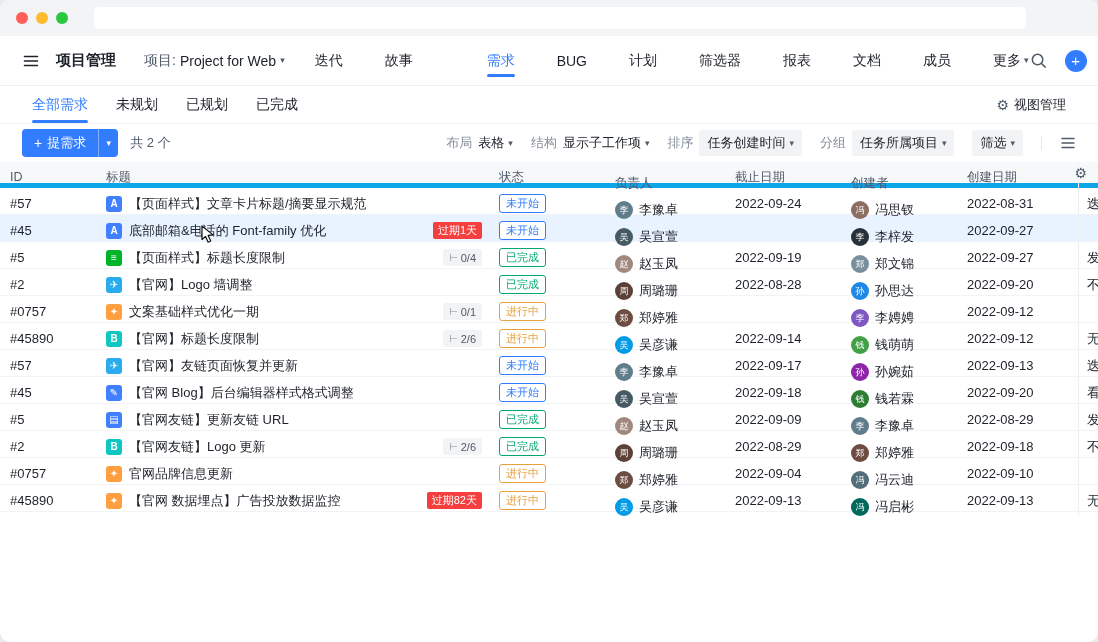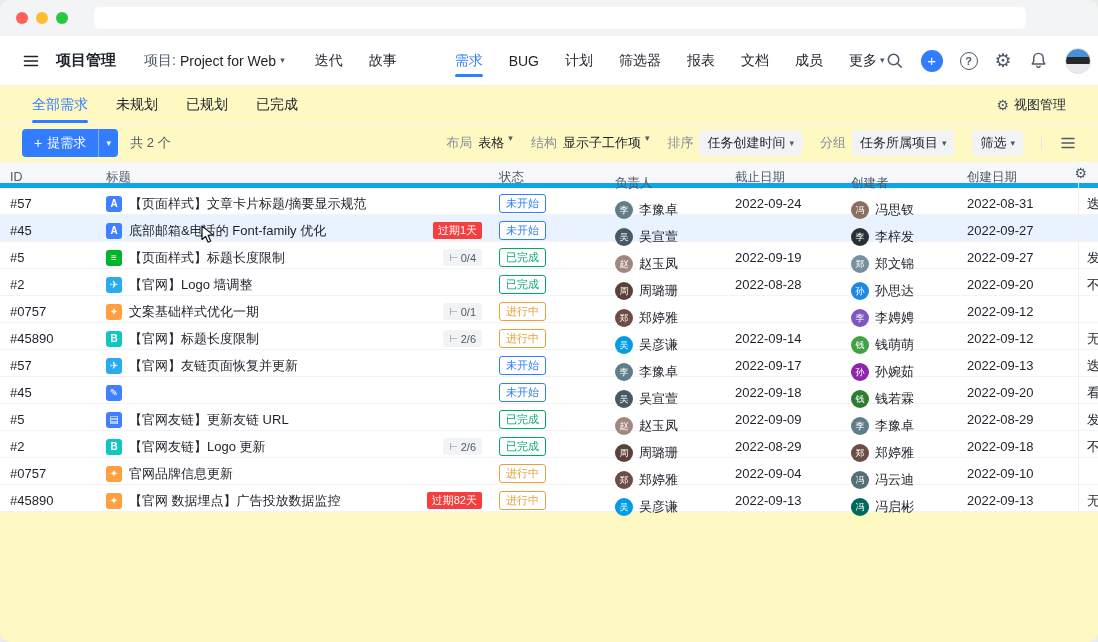--- a/index.html
+++ b/index.html
@@ -5,21 +5,21 @@
   * { box-sizing: border-box; margin: 0; padding: 0; }
   html, body { width: 1098px; height: 642px; }
   body {
     background: #e9ebee;
     font-family: "Liberation Sans", "DejaVu Sans", sans-serif;
     color: #1d2129;
   }
   .window {
     position: relative;
     width: 1098px; height: 642px;
-    background: #fef9c3;
+    background: #ffffff;
     border-radius: 10px;
     overflow: hidden;
   }
 
   
   .chrome {
     height: 36px; background: #f3f4f6;
     display: flex; align-items: center; padding: 0 16px;
   }
   .traffic { display: flex; gap: 8px; }
@@ -36,21 +36,21 @@
   .navbar {
     height: 50px; display: flex; align-items: center;
     padding: 0 22px; border-bottom: 1px solid #f0f1f3; background: #fff;
   }
   .hamburger { display: flex; align-items: center; cursor: pointer; }
   .app-title { font-size: 15px; font-weight: bold; margin-left: 16px; white-space: nowrap; }
   .project-select { display: flex; align-items: center; gap: 4px; margin-left: 28px; font-size: 14px; cursor: pointer; white-space: nowrap; }
   .project-select .plabel { color: #4e5969; }
   .project-select .pvalue { color: #1d2129; }
   .caret { font-size: 9px; color: #4e5969; line-height: 1; }
-  .nav-menu { display: flex; gap: 26px; margin-left: 30px; font-size: 14px; }
+  .nav-menu { display: flex; gap: 42px; margin-left: 30px; font-size: 14px; }
   .nav-item { position: relative; cursor: pointer; white-space: nowrap; display: flex; align-items: center; gap: 3px; }
   .nav-item.active { color: #327dff; margin-left: 32px; }
   .nav-item.active::after {
     content: ""; position: absolute; left: 0; right: 0; bottom: -7px;
     height: 3px; background: #327dff; border-radius: 2px;
   }
   .nav-icons { margin-left: auto; display: flex; align-items: center; gap: 17px; }
   .icon-btn { display: flex; align-items: center; cursor: pointer; }
   .gear-glyph { font-size: 19px; color: #4e5969; line-height: 1; }
   .plus-circle {
@@ -96,21 +96,21 @@
   .submit-caret {
     background: #327dff; color: #fff; width: 20px; height: 28px;
     display: flex; align-items: center; justify-content: center;
     border-left: 1px solid rgba(255,255,255,.4); border-radius: 0 4px 4px 0;
     font-size: 9px;
   }
   .count { font-size: 13px; color: #4e5969; margin-left: 12px; white-space: nowrap; }
   .tb-right { margin-left: auto; display: flex; align-items: center; gap: 18px; font-size: 13px; }
   .tb-group { display: flex; align-items: center; gap: 6px; white-space: nowrap; }
   .tb-label { color: #86909c; }
-  .tb-value { display: flex; gap: 4px; color: #1d2129; cursor: pointer; }
+  .tb-value { display: flex; align-items: center; gap: 4px; color: #1d2129; cursor: pointer; }
   .chip {
     background: #f2f3f5; border-radius: 3px; padding: 4px 8px;
     display: flex; align-items: center; gap: 4px; cursor: pointer; color: #1d2129;
   }
   .vdiv { width: 1px; height: 14px; background: #e5e6eb; }
 
   
   .thead, .trow {
     display: grid;
     grid-template-columns: 96px 396px 116px 120px 116px 116px 118px minmax(0,1fr);
@@ -511,20 +511,21 @@
       <span class="avatar" style="background: rgb(142, 36, 170);">孙</span>
       <span class="pname">孙婉茹</span>
     </div>
     <div class="td c-date td-created">2022-09-13</div>
     <div class="td c-tail">迭</div>
   </div>
         <div class="trow">
     <div class="td c-id td-id">#45</div>
     <div class="td c-title">
       <span class="ticon" style="background: rgb(64, 128, 255);">✎</span>
+      <span class="ttext">【官网 Blog】后台编辑器样式格式调整</span>
       <span class="tright">
         
         
       </span>
     </div>
     <div class="td c-status">
       <span class="pill pill-todo">未开始</span>
     </div>
     <div class="td c-person td-assignee">
       <span class="avatar" style="background: rgb(69, 90, 100);">吴</span>

